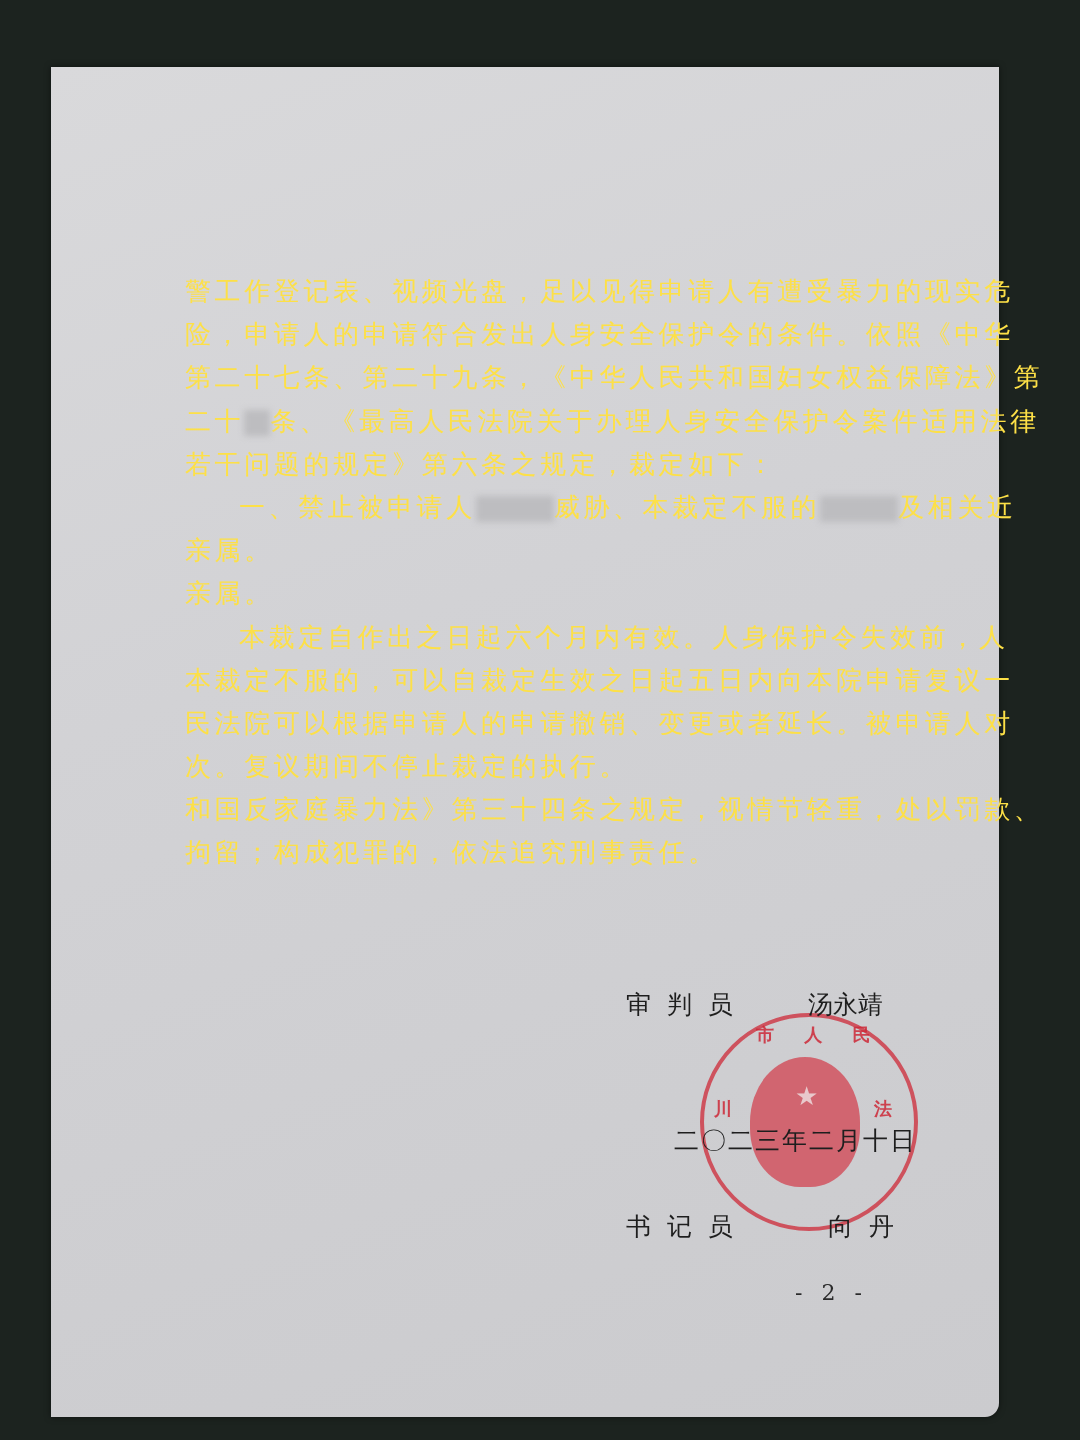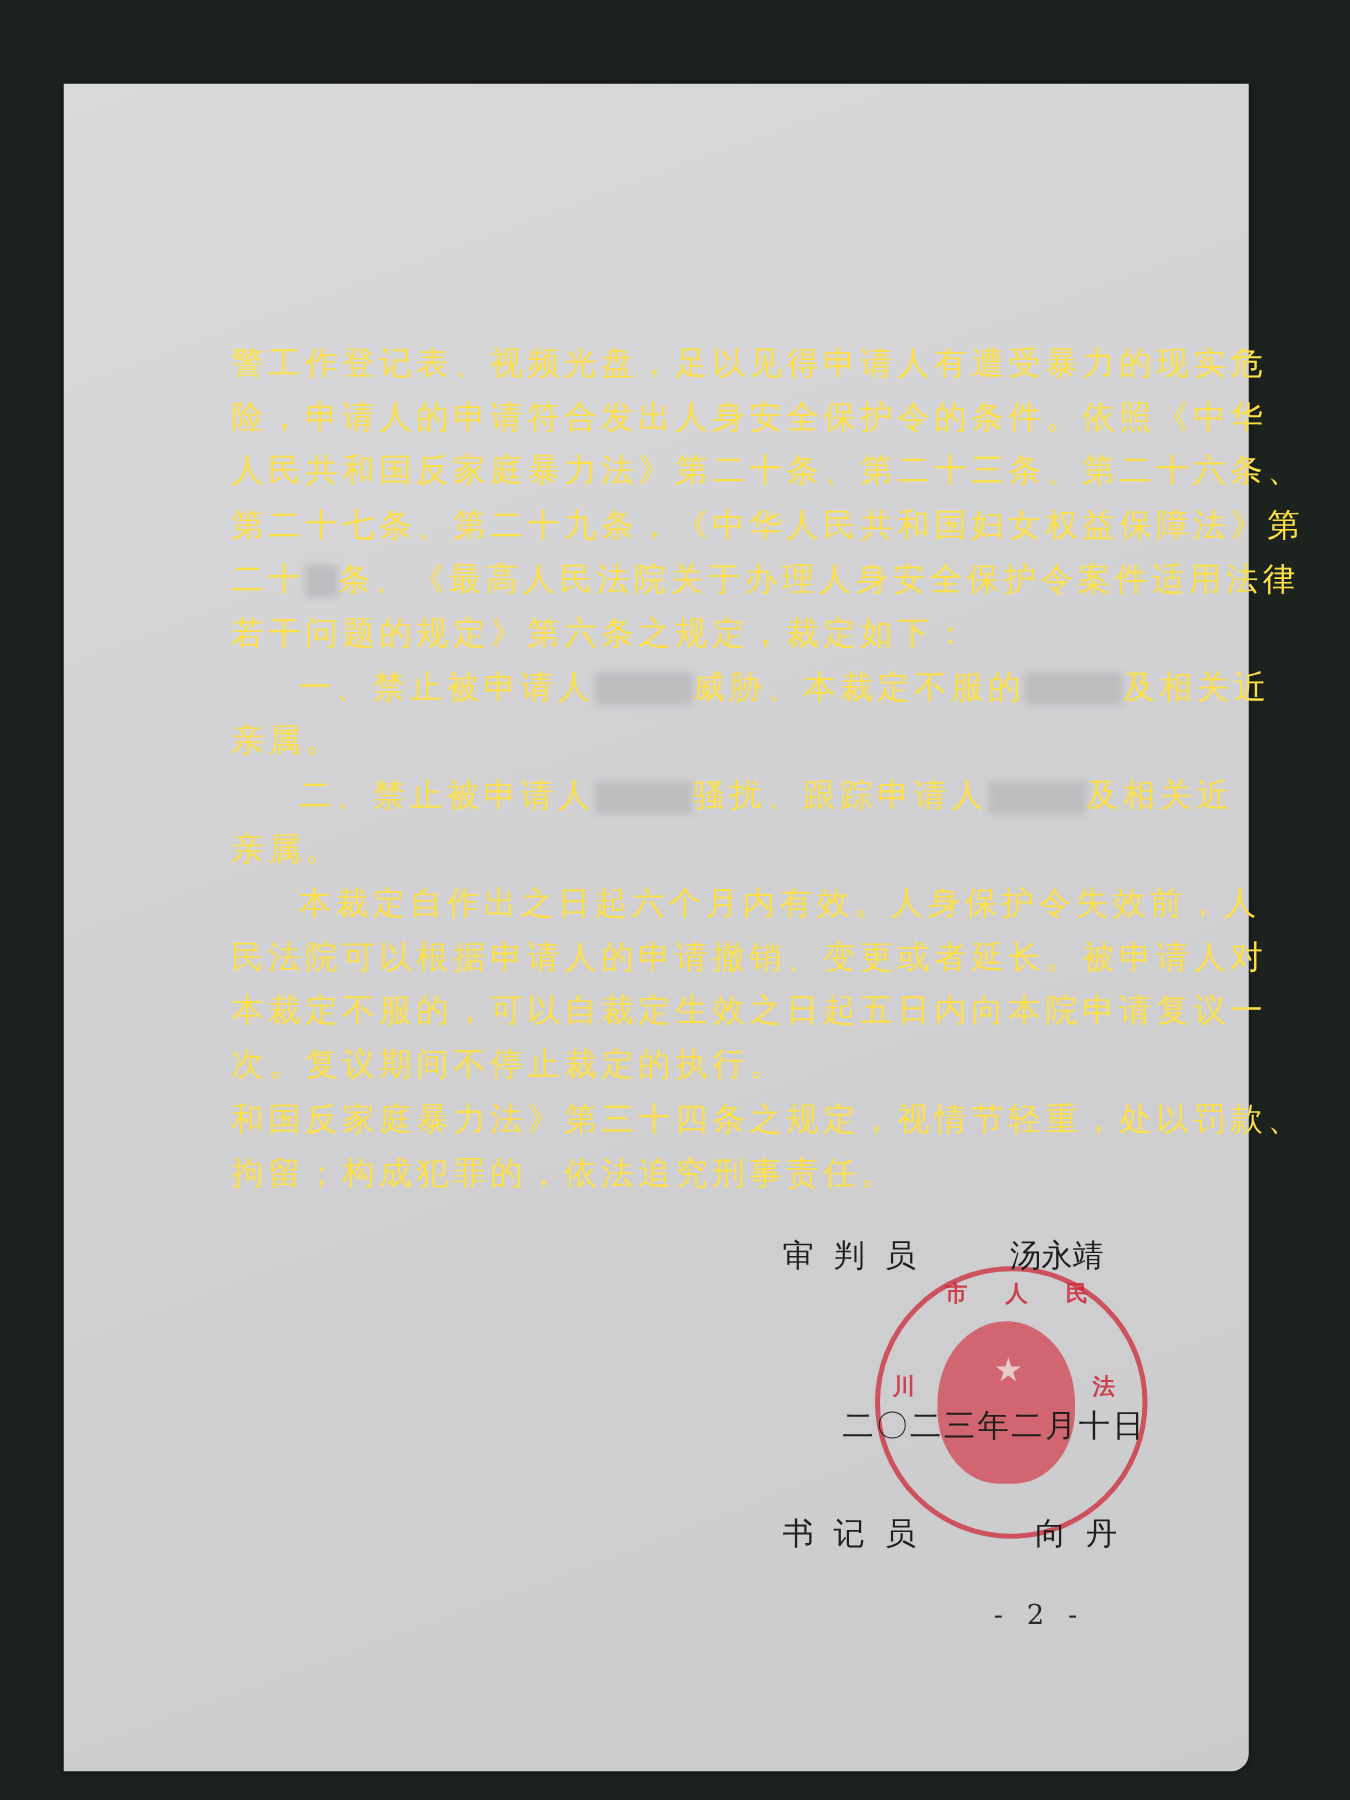--- a/index.html
+++ b/index.html
@@ -37,40 +37,36 @@
   .page-num { position:absolute; left:795px; top:1280px; font-size:22px; color:#2a2a2a; letter-spacing:6px; }
 </style>
 </head>
 <body>
 
 <div class="paper"></div>
 
 <div class="content">
   <div class="line">警工作登记表、视频光盘，足以见得申请人有遭受暴力的现实危</div>
   <div class="line">险，申请人的申请符合发出人身安全保护令的条件。依照《中华</div>
-  <div class="line">人民共和国反家庭暴力法》第二十条、第二十三条、第二十六条、</div>
   <div class="line">第二十七条、第二十九条，《中华人民共和国妇女权益保障法》第</div>
   <div class="line">
     <span>二十</span><span class="redact" style="width:26px;"></span><span>条、《最高人民法院关于办理人身安全保护令案件适用法律</span>
   </div>
   <div class="line last">若干问题的规定》第六条之规定，裁定如下：</div>
 
   <div class="line ind">
     <span>一、禁止被申请人</span><span class="redact"></span><span>威胁、本裁定不服的</span><span class="redact"></span><span>及相关近</span>
   </div>
   <div class="line last">亲属。</div>
 
-  <div class="line ind">
-    <span>二、禁止被申请人</span><span class="redact"></span><span>骚扰、跟踪申请人</span><span class="redact"></span><span>及相关近</span>
-  </div>
   <div class="line last">亲属。</div>
 
   <div class="line ind">本裁定自作出之日起六个月内有效。人身保护令失效前，人</div>
+  <div class="line">本裁定不服的，可以自裁定生效之日起五日内向本院申请复议一</div>
   <div class="line">民法院可以根据申请人的申请撤销、变更或者延长。被申请人对</div>
-  <div class="line">本裁定不服的，可以自裁定生效之日起五日内向本院申请复议一</div>
   <div class="line last">次。复议期间不停止裁定的执行。</div>
 
   <div class="line">和国反家庭暴力法》第三十四条之规定，视情节轻重，处以罚款、</div>
   <div class="line last">拘留；构成犯罪的，依法追究刑事责任。</div>
 </div>
 
 <div class="seal">
   <div class="seal-inner">
     <span class="seal-star">★</span>
   </div>

